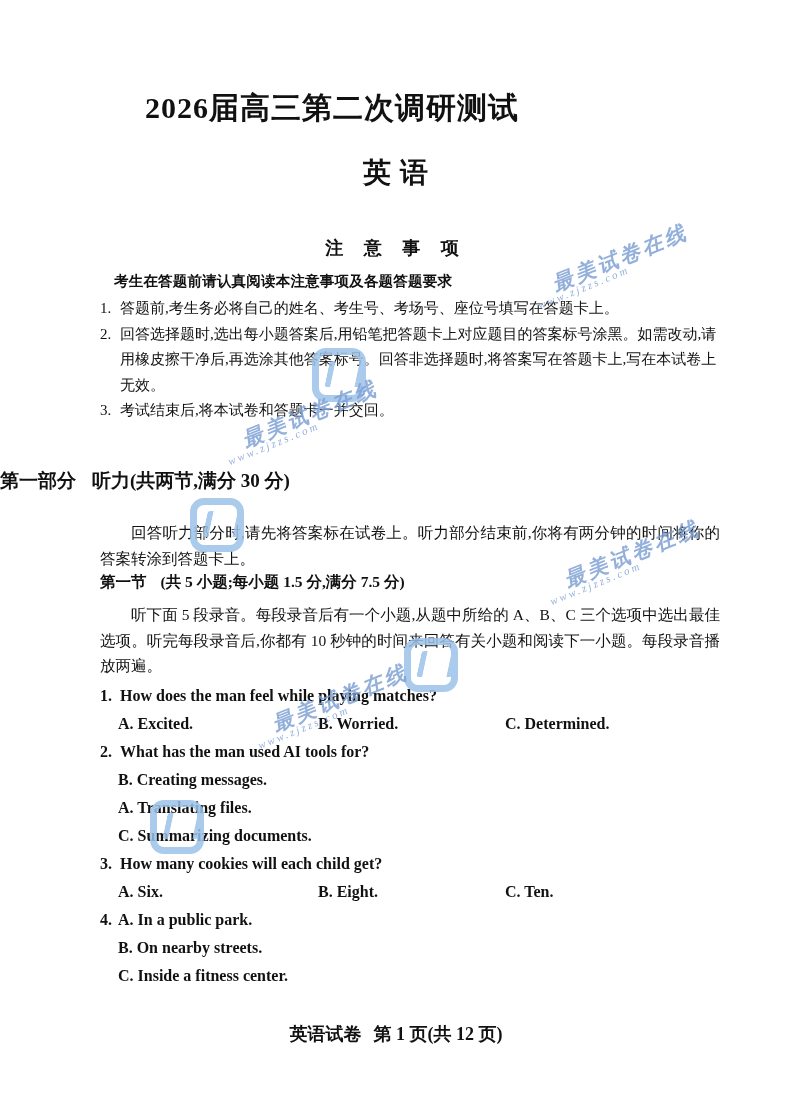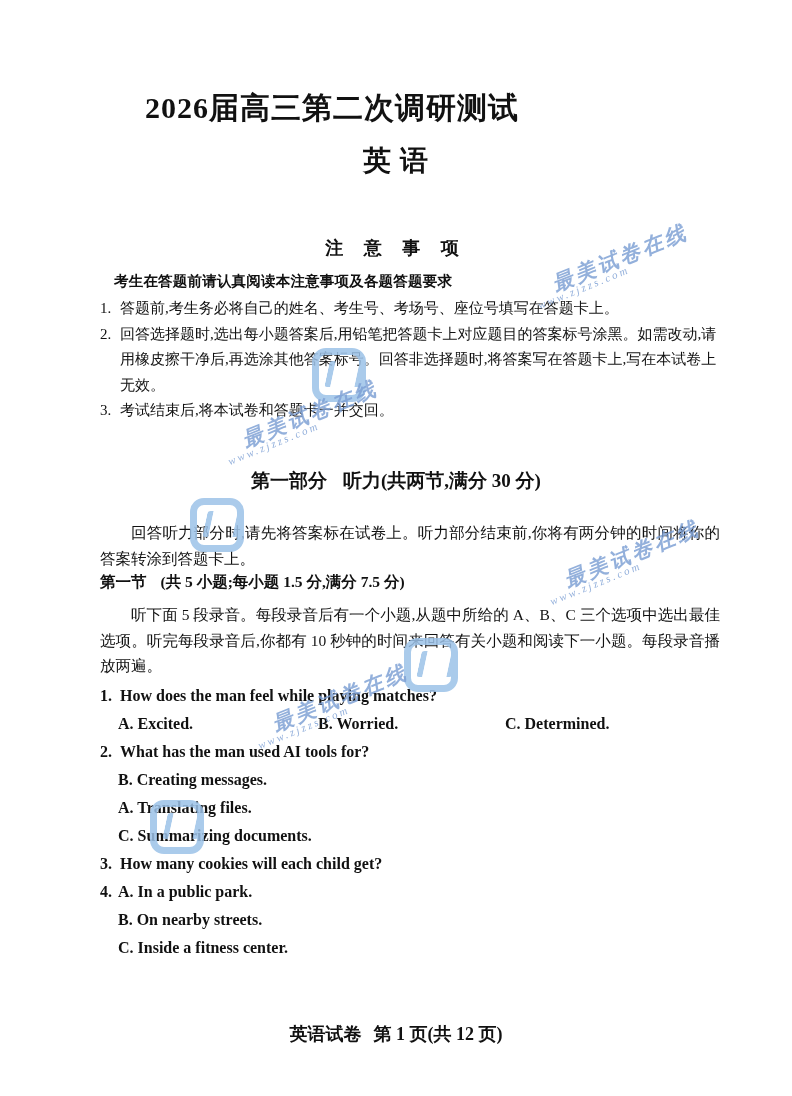--- a/index.html
+++ b/index.html
@@ -77,21 +77,21 @@
     left: 0; top: 88px;
     width: 664px;
     text-align: center;
     font-size: 30px;
     font-weight: 700;
     letter-spacing: 1px;
     font-family: "Liberation Serif", "DejaVu Serif", serif;
   }
   .title-sub {
     position: absolute;
-    left: 0; top: 142px;
+    left: 0; top: 154px;
     width: 792px;
     text-align: center;
     font-size: 28px;
     font-weight: 700;
     letter-spacing: 1px;
   }
   .notice-head {
     position: absolute;
     left: 0; top: 236px;
     width: 792px;
@@ -122,21 +122,20 @@
   .notice-num {
     position: absolute;
     left: 0; top: 0;
   }
   .notice-item p { margin: 0; }
 
   .part-head {
     position: absolute;
     left: 0; top: 468px;
     width: 792px;
-    text-align: center;
     font-size: 19px;
     font-weight: 700;
     font-family: Liberation Serif, serif;
   }
   .part-head .gap { display: inline-block; width: 16px; }
 
   .para {
     position: absolute;
     left: 100px;
     width: 620px;
@@ -282,20 +281,25 @@
           <div class="opt-line">A. Translating files.</div>
           <div class="opt-line">C. Summarizing documents.</div>
         </div>
       </div>
 
       <div class="q">
         <div class="q-stem">
           <span class="q-num">3.</span>
           <span>How many cookies will each child get?</span>
         </div>
+        <div class="opts-row">
+          <span class="opt c0">A. Six.</span>
+          <span class="opt c1">B. Eight.</span>
+          <span class="opt c2">C. Ten.</span>
+        </div>
       </div>
 
       <div class="q">
         <div class="q-stem">
           <span class="q-num">4.</span>
         </div>
         <div class="opts-stack">
           <div class="opt-line">A. In a public park.</div>
           <div class="opt-line">B. On nearby streets.</div>
           <div class="opt-line">C. Inside a fitness center.</div>

